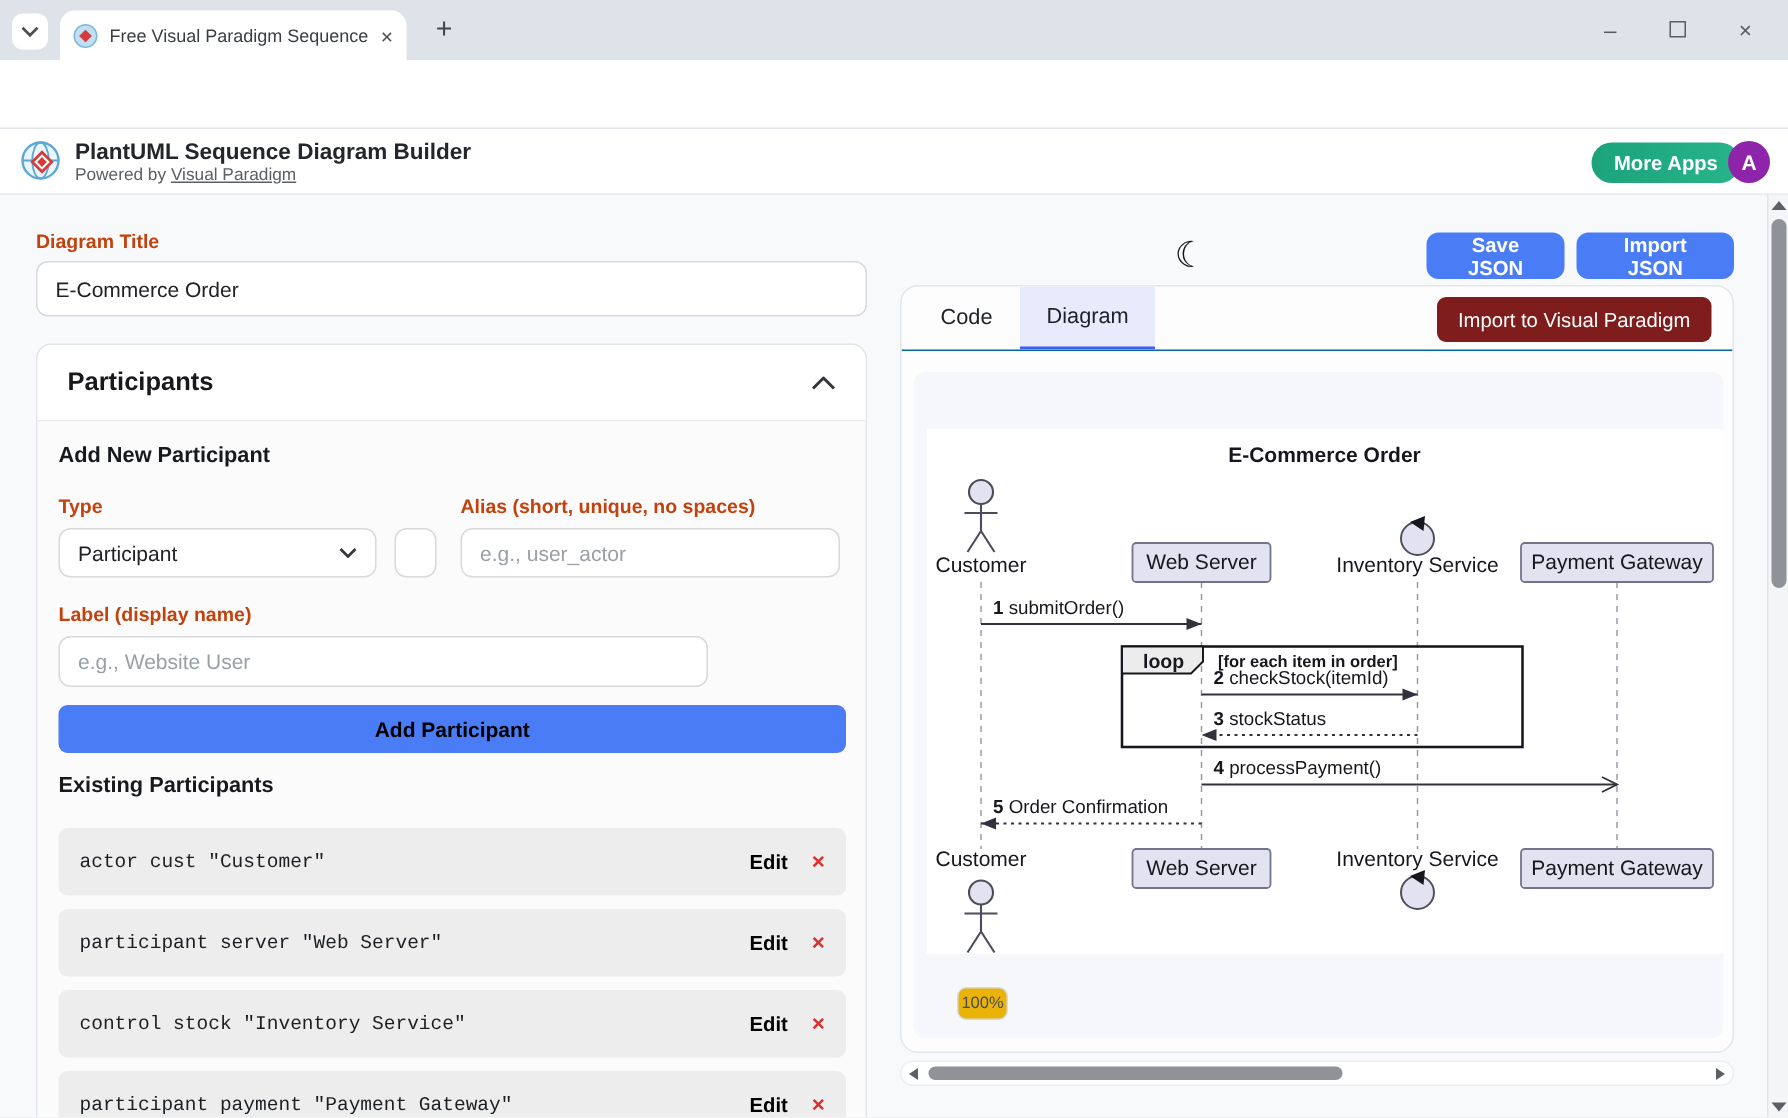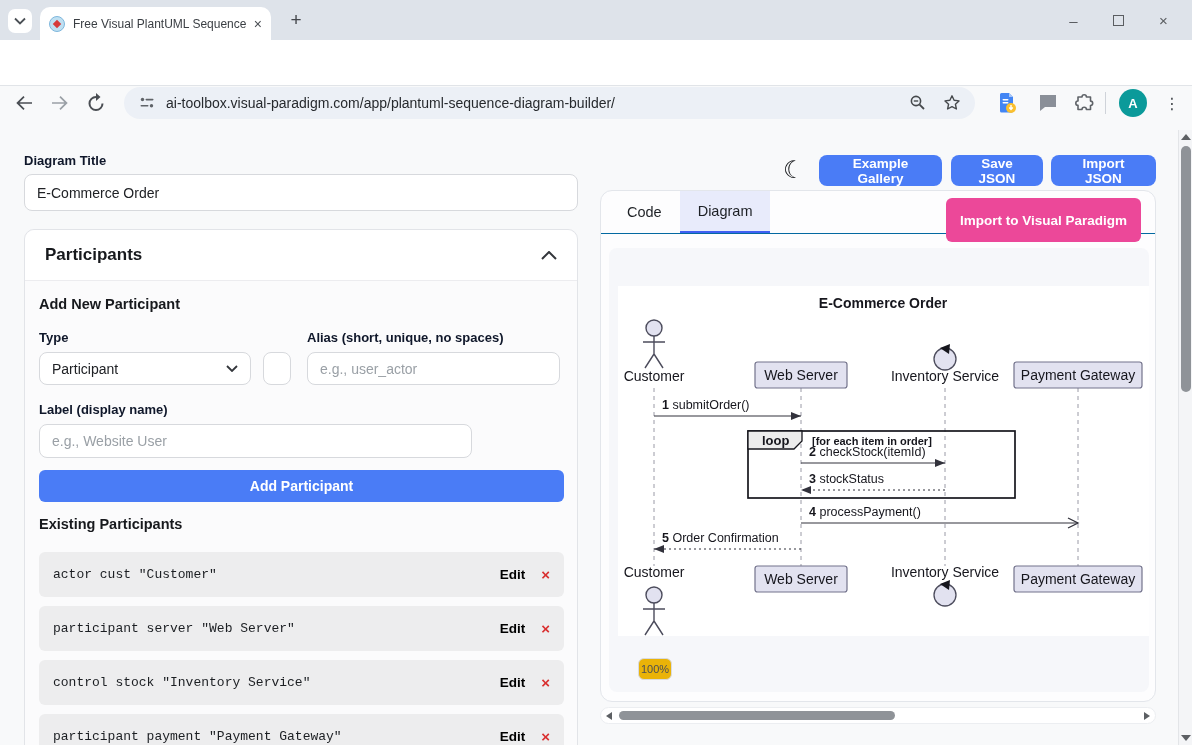--- a/index.html
+++ b/index.html
@@ -46,56 +46,56 @@
   .h-title{ position:absolute; left:50px; top:7px; font-size:15px; font-weight:bold; color:#23262b;}
   .h-sub{ position:absolute; left:50px; top:25px; font-size:11.5px; color:#5b6066;}
   .h-sub a{ color:#5b6066; text-decoration:underline;}
   .more-apps{ position:absolute; left:1061px; top:9px; height:27px; padding:0 15px; border-radius:14px;
     background:linear-gradient(90deg,#1ca37a,#27b488); color:#fff; font-size:13.5px; font-weight:bold;
     display:flex; align-items:center; border:none;}
   .app-avatar{ position:absolute; left:1152px; top:8px; width:28px; height:28px; border-radius:50%;
     background:#8e24aa; color:#fff; font-weight:bold; font-size:14px; display:flex; align-items:center; justify-content:center;}
 
   
-  .fld-label{ position:absolute; font-size:13px; font-weight:600; color:#0f172a;}
+  .fld-label{ position:absolute; font-size:13px; font-weight:600; color:#c2410c;}
   .txt-input{ position:absolute; background:#fff; border:1px solid #d7d9dd; border-radius:8px;
     font-size:14px; color:#202226; padding:0 12px; font-family:inherit;}
   .txt-input::placeholder{ color:#9aa0a6;}
   .card{ position:absolute; left:24px; top:229px; width:554px; height:560px; background:#fbfbfc;
     border:1px solid #e2e4e8; border-radius:10px;}
   .card-header{ height:51px; background:#fff; border-bottom:1px solid #ececef; border-radius:10px 10px 0 0;
     display:flex; align-items:center; justify-content:space-between; padding:0 20px;}
   .card-header .t{ font-size:17px; font-weight:bold; color:#17191d;}
   .sec-label{ position:absolute; font-size:14.5px; font-weight:bold; color:#17191d;}
   .mini-box{ position:absolute; left:238px; top:122px; width:28px; height:33px; background:#fff;
     border:1px solid #d7d9dd; border-radius:8px;}
   .select{ position:absolute; left:14px; top:122px; width:212px; height:33px; background:#fff;
     border:1px solid #d7d9dd; border-radius:8px; display:flex; align-items:center; padding:0 12px;
     font-size:14px; color:#202226;}
   .select svg{ margin-left:auto;}
   .add-btn{ position:absolute; left:14px; top:240px; width:525px; height:32px; background:#4a7cf6;
-    border:none; border-radius:6px; color:#ffffff; font-size:14px; font-weight:bold;}
+    border:none; border-radius:6px; color:#000000; font-size:14px; font-weight:bold;}
   .p-list{ position:absolute; left:14px; top:322px; width:525px;}
   .p-row{ height:45px; background:#ededee; border-radius:6px; display:flex; align-items:center;
     padding:0 14px; margin-bottom:9px;}
   .p-row code{ font-family:"Liberation Mono","DejaVu Sans Mono",monospace; font-size:13px; color:#1b1e22;}
   .p-row .edit{ margin-left:auto; color:#000000; font-size:13.5px; font-weight:bold;}
   .p-row .rm{ margin-left:16px; color:#d93030; font-size:15px; font-weight:bold;}
 
   
   .moon{ position:absolute; left:783px; top:156px; font-size:24px; color:#15171a;}
   .blue-btn{ position:absolute; top:155px; height:31px; border:none; border-radius:8px; background:#4a7cf6;
     color:#fff; font-size:13.5px; font-weight:bold; padding:0 14px;}
   .dcard{ position:absolute; left:600px; top:190px; width:556px; height:512px; background:#fdfdfe;
     border:1px solid #e3e6eb; border-radius:12px; overflow:hidden;}
   .tabbar{ height:43px; border-bottom:1px solid #0369a1; display:flex; align-items:stretch; padding-left:8px; position:relative;}
   .dtab{ padding:0 18px; display:flex; align-items:center; font-size:14.5px; color:#1d2025;}
   .dtab.active{ background:#e8ebfb; border-bottom:2px solid #3f5ff2;}
-  .import-vp{ position:absolute; right:14px; top:7px; height:44px; border:none; border-radius:6px;
-    background:#ec4899; color:#fff; font-size:13.5px; font-weight:bold; padding:0 14px;}
+  .import-vp{ position:absolute; right:14px; top:7px; height:30px; border:none; border-radius:6px;
+    background:#7f1d1d; color:#fff; font-size:13.5px; font-weight:normal; padding:0 14px;}
   .viewer{ position:absolute; left:8px; top:57px; width:540px; height:444px; background:#f6f7fa; border-radius:8px;}
   .canvas{ position:absolute; left:9px; top:38px; width:531px; height:350px; background:#fff;}
   .zoom-badge{ position:absolute; left:29px; top:410px; width:34px; height:22px; background:#eab308;
     border:1px solid #d8dbe0; border-radius:6px; font-size:11px; color:#4a4e54;
     display:flex; align-items:center; justify-content:center;}
 
   
   .hscroll{ position:absolute; left:600px; top:707px; width:556px; height:17px; background:#fff;
     border:1px solid #eceef1; border-radius:9px;}
   .hthumb{ position:absolute; left:18px; top:3px; width:276px; height:9px; background:#8f9398; border-radius:5px;}
@@ -114,21 +114,21 @@
 <div class="screen">
 
   <div class="tabstrip">
     <div class="tab-search">
       <svg width="12" height="8" viewBox="0 0 12 8">
           <polyline points="1,1.5 6,6.5 11,1.5" fill="none" stroke="currentColor" stroke-width="1.8"></polyline>
         </svg>
     </div>
     <div class="tab">
       <span class="favicon"></span>
-      <span class="tab-title">Free Visual PlantUML Sequence</span>
+      <span class="tab-title">Free Visual Paradigm Sequence</span>
       <span class="tab-close">×</span>
     </div>
     <div class="newtab">+</div>
     <div class="win-controls">
       <span class="win-btn">–</span>
       <span class="win-btn"><span class="win-max"></span></span>
       <span class="win-btn">×</span>
     </div>
   </div>
 
@@ -175,20 +175,36 @@
       <path d="M4 4h16v12H9l-5 4z" fill="#8a8f98"></path>
     </svg>
     <svg class="ext-ic" style="left:1072px" viewBox="0 0 24 24">
       <path d="M9.5 4.5a2.2 2.2 0 0 1 4.4 0H18v4.1a2.2 2.2 0 0 1 0 4.4V17h-4.1a2.2 2.2 0 0 0-4.4 0H5.5v-4.1a2.2 2.2 0 0 1 0-4.4V4.5z" fill="none" stroke="#5f6368" stroke-width="1.6" stroke-linejoin="round" transform="translate(0.5 1.5)"></path>
     </svg>
     <div class="chrome-sep"></div>
     <div class="chrome-avatar">A</div>
     <div class="kebab">⋮</div>
   </div>
 
+  <div class="appheader">
+    <svg class="vp-logo" viewBox="0 0 32 32">
+      <circle cx="15" cy="15" r="12" fill="#eaf5fc" stroke="#5aa7d8" stroke-width="1.6"></circle>
+      <ellipse cx="15" cy="15" rx="5.5" ry="12" fill="none" stroke="#5aa7d8" stroke-width="1.2"></ellipse>
+      <line x1="3" y1="15" x2="27" y2="15" stroke="#5aa7d8" stroke-width="1.2"></line>
+      <rect x="10.5" y="10.5" width="11" height="11" transform="rotate(45 16 16)" fill="#d63a3a"></rect>
+      <rect x="13" y="13" width="6" height="6" transform="rotate(45 16 16)" fill="none" stroke="#fff" stroke-width="1.4"></rect>
+    </svg>
+    <div class="h-title">PlantUML Sequence Diagram Builder</div>
+    <div class="h-sub">
+      <span>Powered by</span>
+      <a href="#">Visual Paradigm</a>
+    </div>
+    <button class="more-apps">More Apps</button>
+    <div class="app-avatar">A</div>
+  </div>
 
   <div class="fld-label" style="left:24px; top:153px;">Diagram Title</div>
   <input class="txt-input" style="left: 24px; top: 174px; width: 554px; height: 37px;" value="E-Commerce Order">
 
   <div class="card">
     <div class="card-header">
       <span class="t">Participants</span>
       <svg width="16" height="9" viewBox="0 0 16 9">
           <polyline points="1,8 8,1 15,8" fill="none" stroke="#33363b" stroke-width="2"></polyline>
         </svg>
@@ -233,21 +249,20 @@
     </div>
         <div class="p-row">
       <code>participant payment "Payment Gateway"</code>
       <span class="edit">Edit</span>
       <span class="rm">×</span>
     </div>
       </div>
   </div>
 
   <div class="moon">☾</div>
-  <button class="blue-btn" style="left:819px; width:123px;">Example Gallery</button>
   <button class="blue-btn" style="left:951px; width:92px;">Save JSON</button>
   <button class="blue-btn" style="left:1051px; width:105px;">Import JSON</button>
 
   <div class="dcard">
     <div class="tabbar">
       <div class="dtab">Code</div>
       <div class="dtab active">Diagram</div>
       <button class="import-vp">Import to Visual Paradigm</button>
     </div>
     <div class="viewer">

